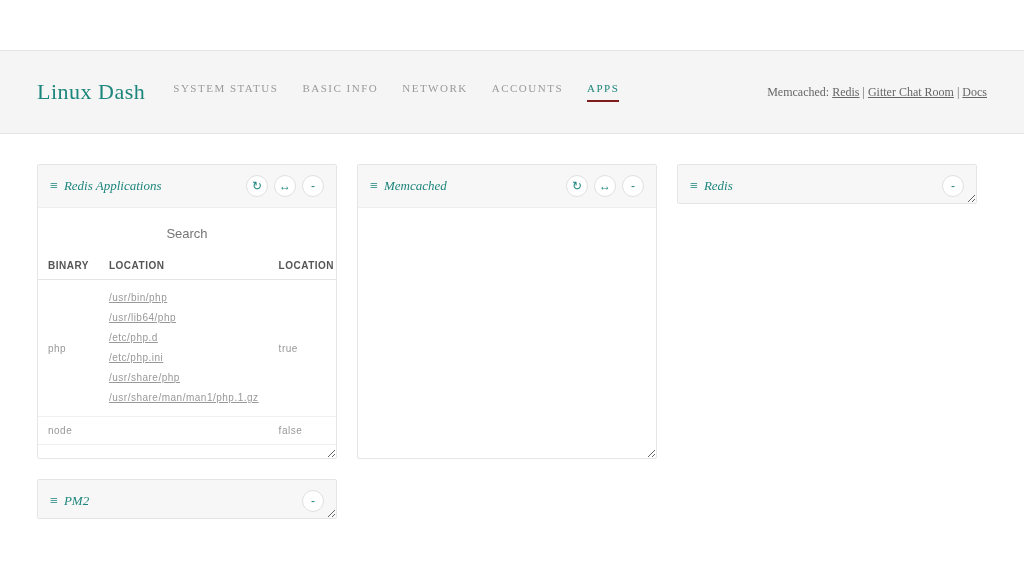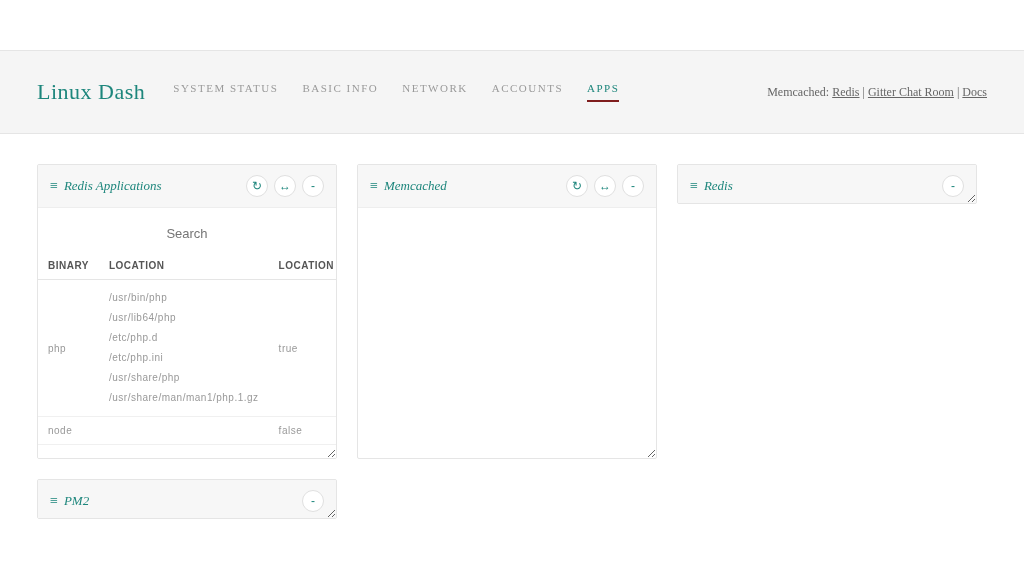--- a/index.html
+++ b/index.html
@@ -163,20 +163,21 @@
       font-size: 10px;
       color: #999;
       padding: 8px 10px;
       vertical-align: top;
       border-bottom: 1px solid #f0f0f0;
       letter-spacing: 0.5px;
     }
     td.location {
       line-height: 2;
       white-space: pre-line;
+      text-decoration: underline;
     }
     .nodata {
       text-align: center;
       color: #666;
       font-size: 12px;
       font-family: Arial, sans-serif;
       padding-top: 6px;
     }
     .card-body::-webkit-scrollbar {
       width: 8px;

